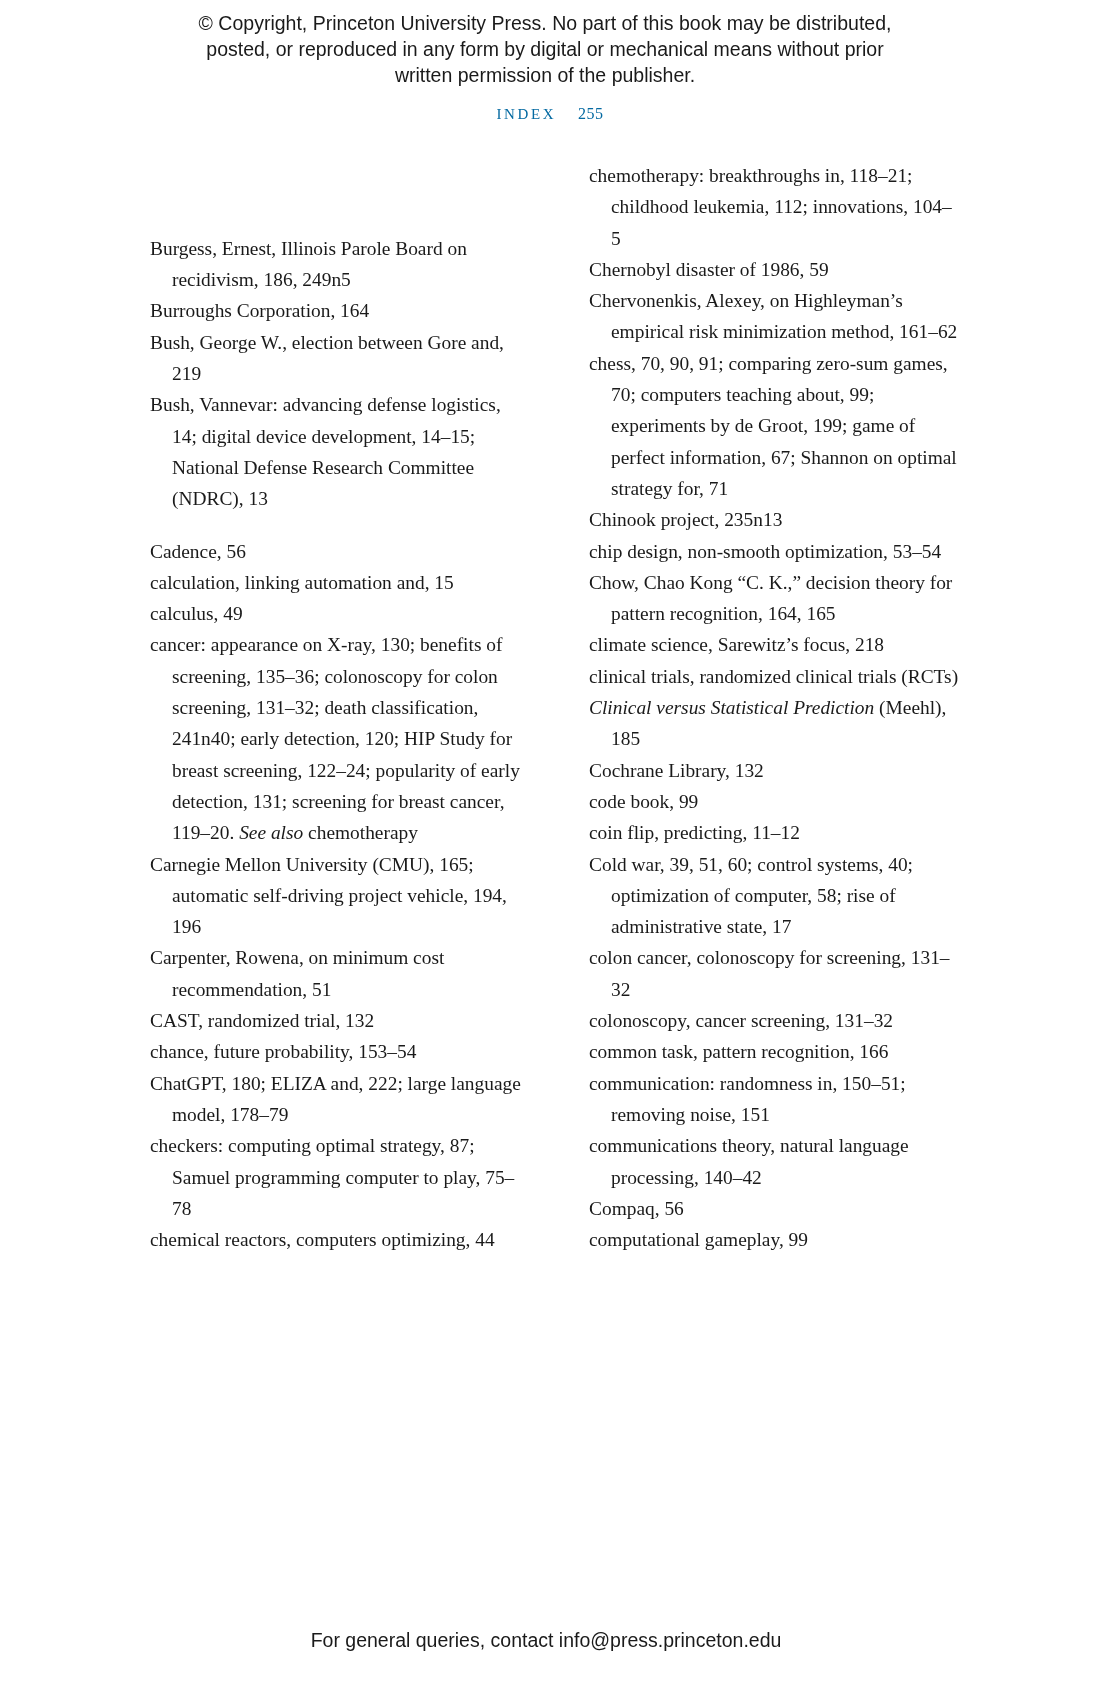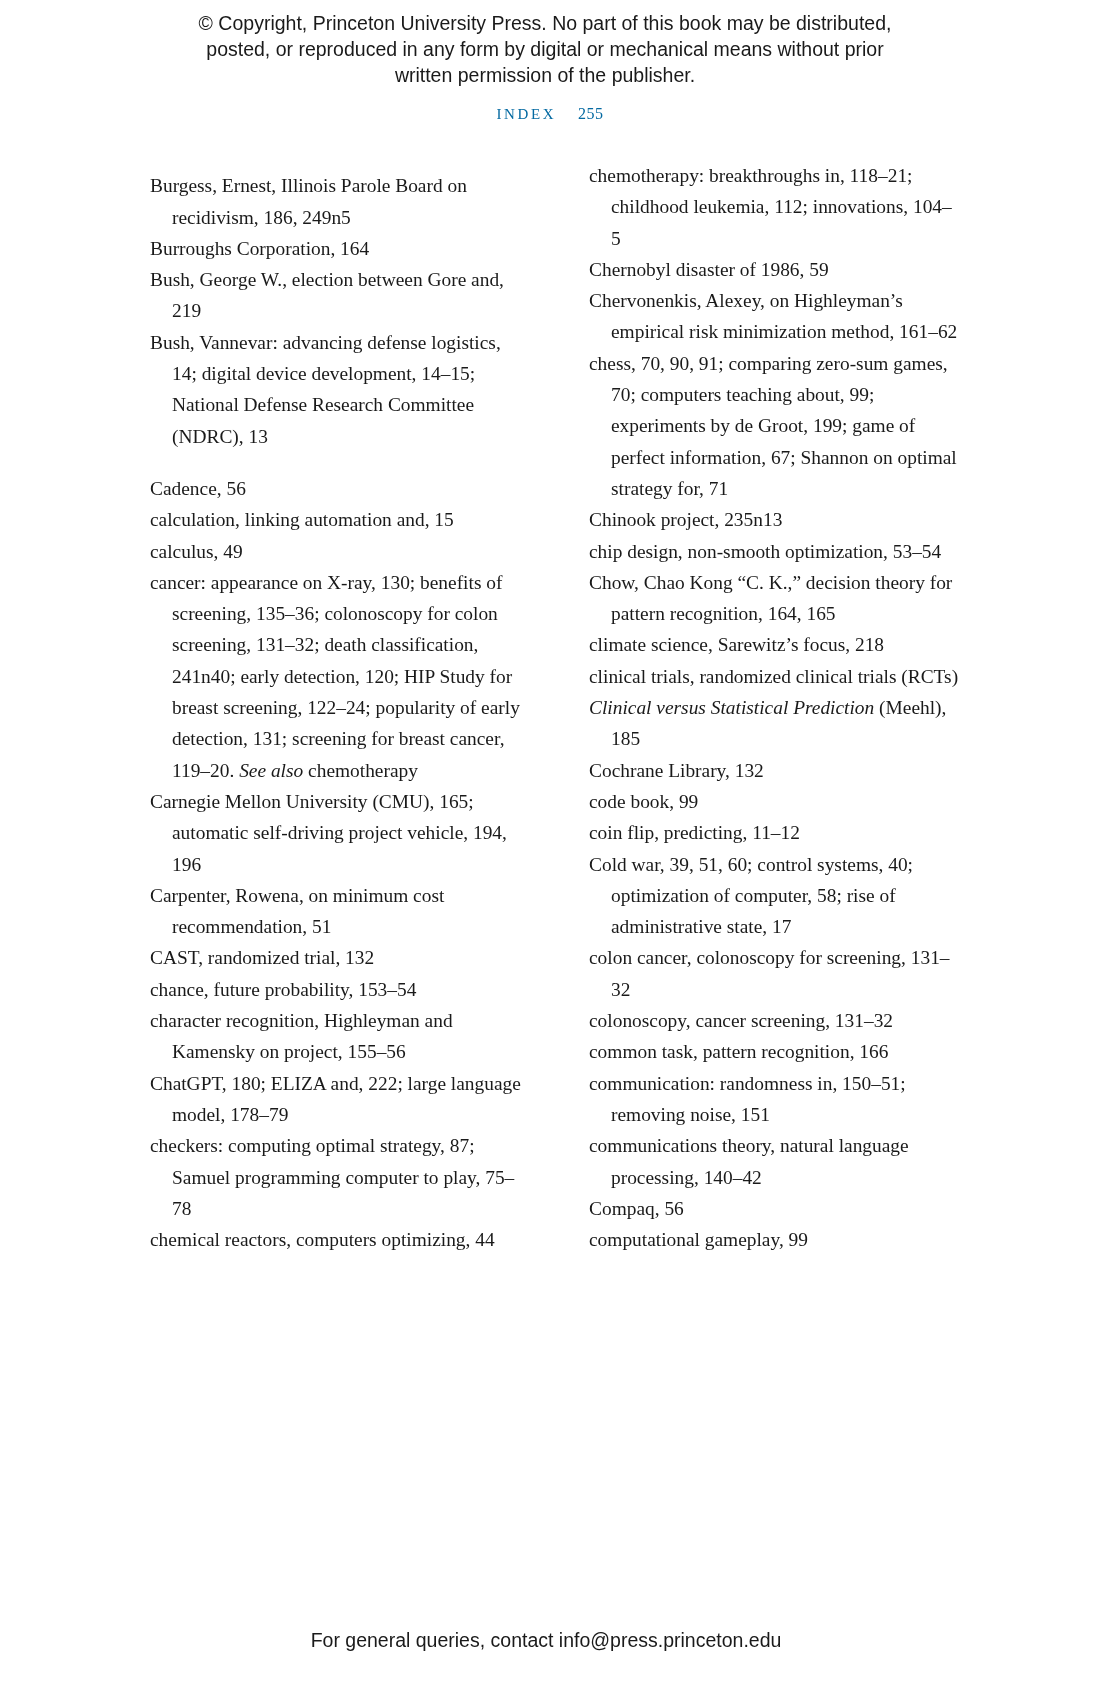--- a/index.html
+++ b/index.html
@@ -98,21 +98,20 @@
         <p class="entry">Bush, George W., election between Gore and, 219</p>
         <p class="entry">Bush, Vannevar: advancing defense logistics, 14; digital device development, 14–15; National Defense Research Committee (NDRC), 13</p>
         <p class="entry gap-before">Cadence, 56</p>
         <p class="entry">calculation, linking automation and, 15</p>
         <p class="entry">calculus, 49</p>
         <p class="entry">cancer: appearance on X-ray, 130; benefits of screening, 135–36; colonoscopy for colon screening, 131–32; death classification, 241n40; early detection, 120; HIP Study for breast screening, 122–24; popularity of early detection, 131; screening for breast cancer, 119–20. <i>See also</i> chemotherapy</p>
         <p class="entry">Carnegie Mellon University (CMU), 165; automatic self-driving project vehicle, 194, 196</p>
         <p class="entry">Carpenter, Rowena, on minimum cost recommendation, 51</p>
         <p class="entry">CAST, randomized trial, 132</p>
         <p class="entry">chance, future probability, 153–54</p>
-        <p class="entry">character recognition, Highleyman and Kamensky on project, 155–56</p>
         <p class="entry">ChatGPT, 180; ELIZA and, 222; large language model, 178–79</p>
         <p class="entry">checkers: computing optimal strategy, 87; Samuel programming computer to play, 75–78</p>
         <p class="entry">chemical reactors, computers optimizing, 44</p>
       </div>
     <div class="column" id="col-1">
         <p class="entry">chemotherapy: breakthroughs in, 118–21; childhood leukemia, 112; innovations, 104–5</p>
         <p class="entry">Chernobyl disaster of 1986, 59</p>
         <p class="entry">Chervonenkis, Alexey, on Highleyman’s empirical risk minimization method, 161–62</p>
         <p class="entry">chess, 70, 90, 91; comparing zero-sum games, 70; computers teaching about, 99; experiments by de Groot, 199; game of perfect information, 67; Shannon on optimal strategy for, 71</p>
         <p class="entry">Chinook project, 235n13</p>

